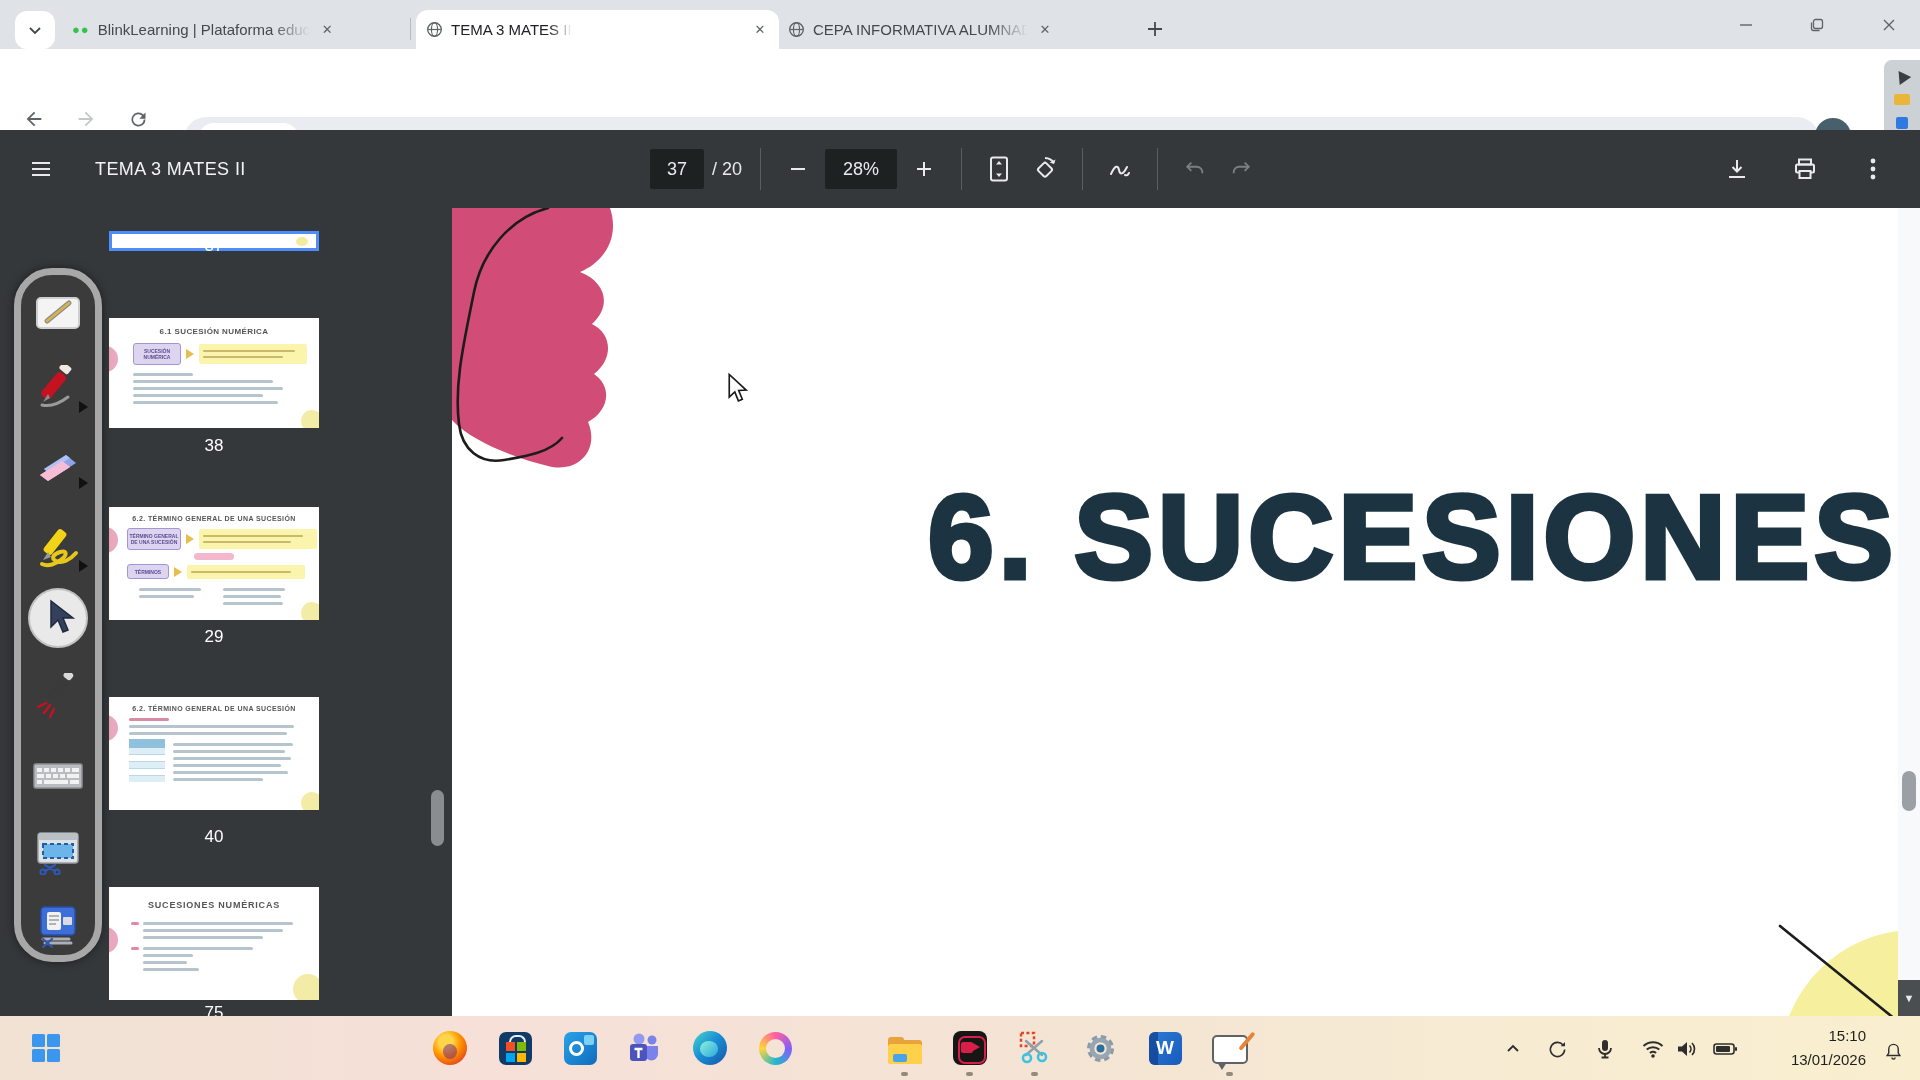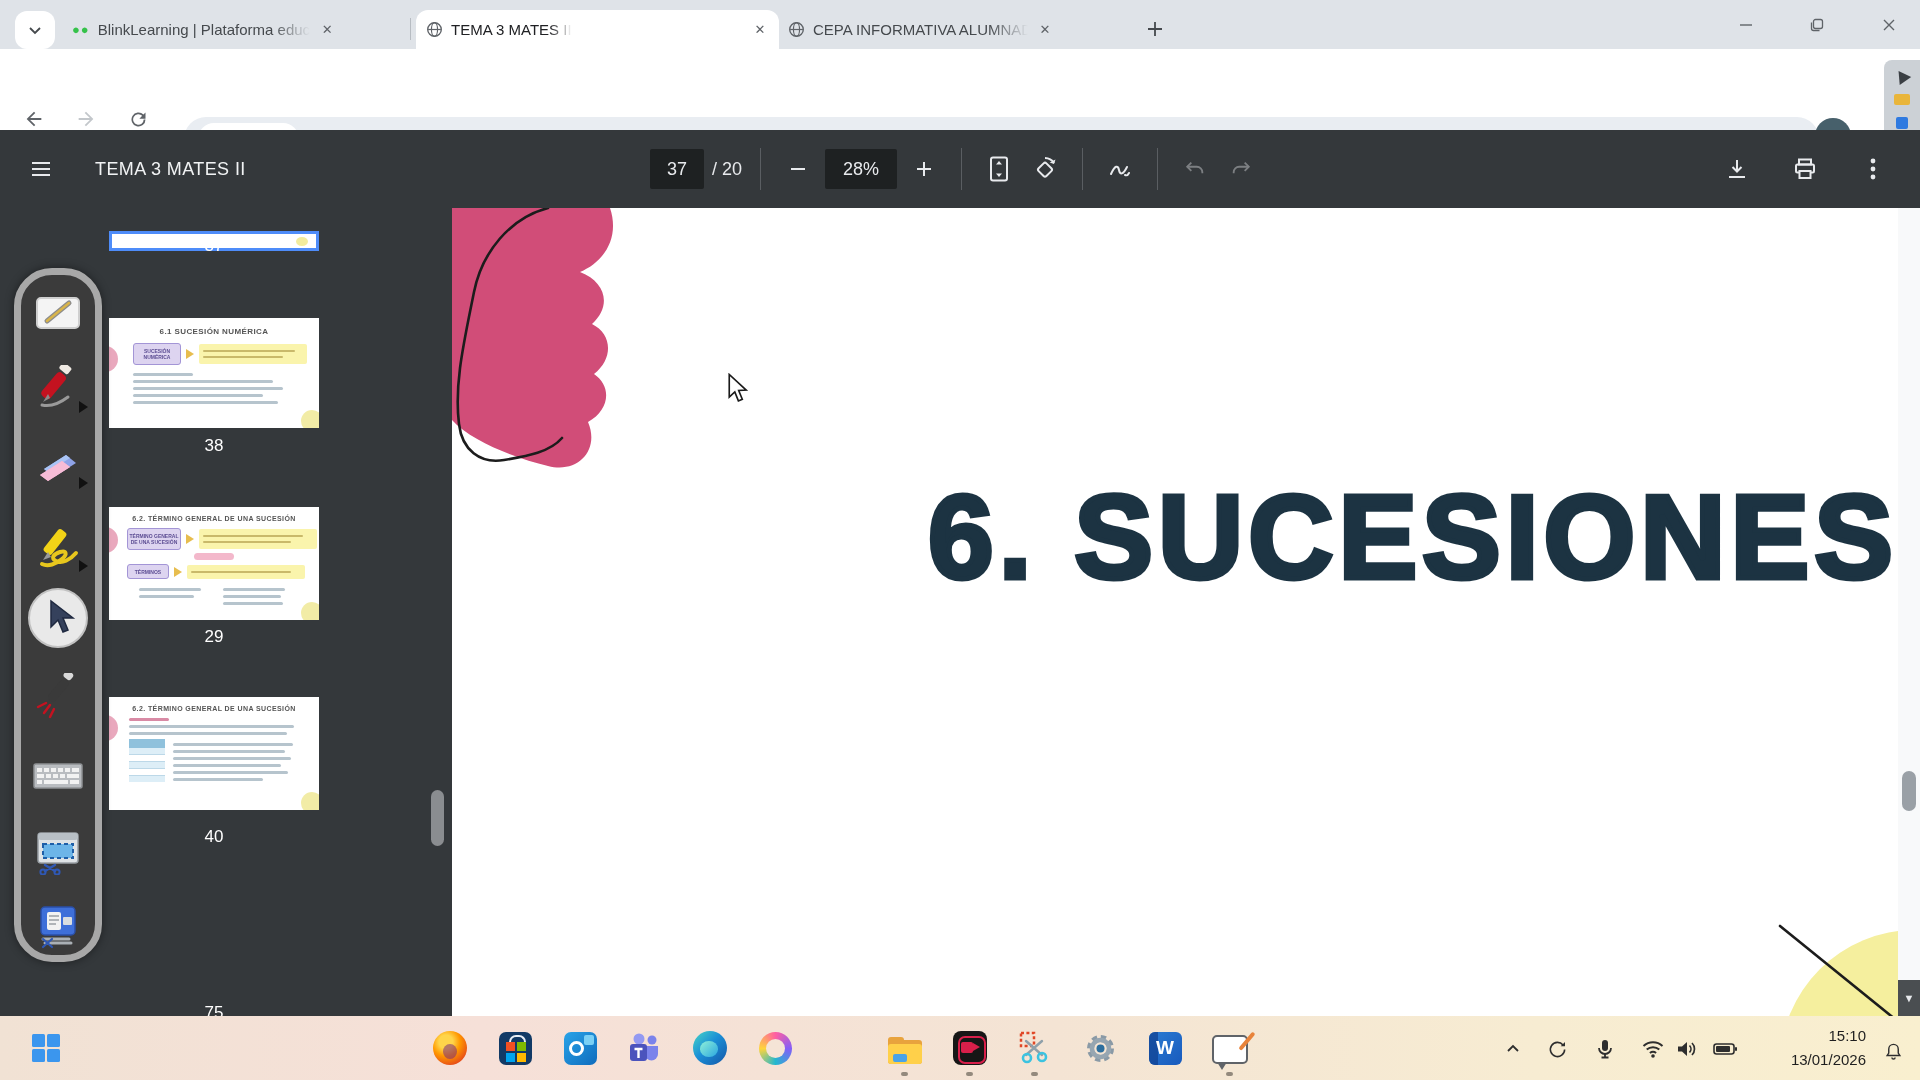--- a/index.html
+++ b/index.html
@@ -373,20 +373,42 @@
           <div class="bar" style="width:112px;"></div>
           <div class="bar" style="width:118px;"></div>
           <div class="bar" style="width:108px;"></div>
           <div class="bar" style="width:115px;"></div>
           <div class="bar" style="width:90px;"></div>
         </div>
       </div>
     </div>
     <div class="abs thumblabel" style="top:609px;margin-top:10px;">40</div>
 
+    <div class="abs thumb" style="top:659px;height:113px;">
+      <div class="pinkdot" style="top:40px;"></div>
+      <div class="yellowcorner" style="width:30px;height:30px;"></div>
+      <div class="minititle" style="font-size:9px;letter-spacing:.8px;margin-top:13px;">SUCESIONES NUMÉRICAS</div>
+      <div style="margin:12px 22px 0 22px;">
+        <div class="flex" style="gap:4px;">
+            <div style="width:8px;height:3px;background:#e387a8;border-radius:2px;"></div>
+            <div class="bar" style="width:150px;margin:0;"></div>
+          </div>
+        <div class="bar" style="width:140px;margin-left:12px;"></div>
+        <div class="bar" style="width:120px;margin-left:12px;"></div>
+      </div>
+      <div style="margin:8px 22px 0 22px;">
+        <div class="flex" style="gap:4px;">
+            <div style="width:8px;height:3px;background:#e387a8;border-radius:2px;"></div>
+            <div class="bar" style="width:110px;margin:0;"></div>
+          </div>
+        <div class="bar" style="width:50px;margin-left:12px;"></div>
+        <div class="bar" style="width:44px;margin-left:12px;"></div>
+        <div class="bar" style="width:56px;margin-left:12px;"></div>
+      </div>
+    </div>
     <div class="abs thumblabel" style="top:795px;">75</div>
 
     <div class="abs" style="left:431px;top:582px;width:13px;height:56px;background:#8a8d90;border-radius:7px;"></div>
   </div>
 
   <div class="abs penbar">
     <div class="tool" style="top:14px;">
       <span>
         <svg width="46" height="38" viewBox="0 0 46 38">
             <rect x="2" y="4" width="42" height="30" rx="4" fill="#f4f4f4" stroke="#cfcfcf" stroke-width="2"></rect>

